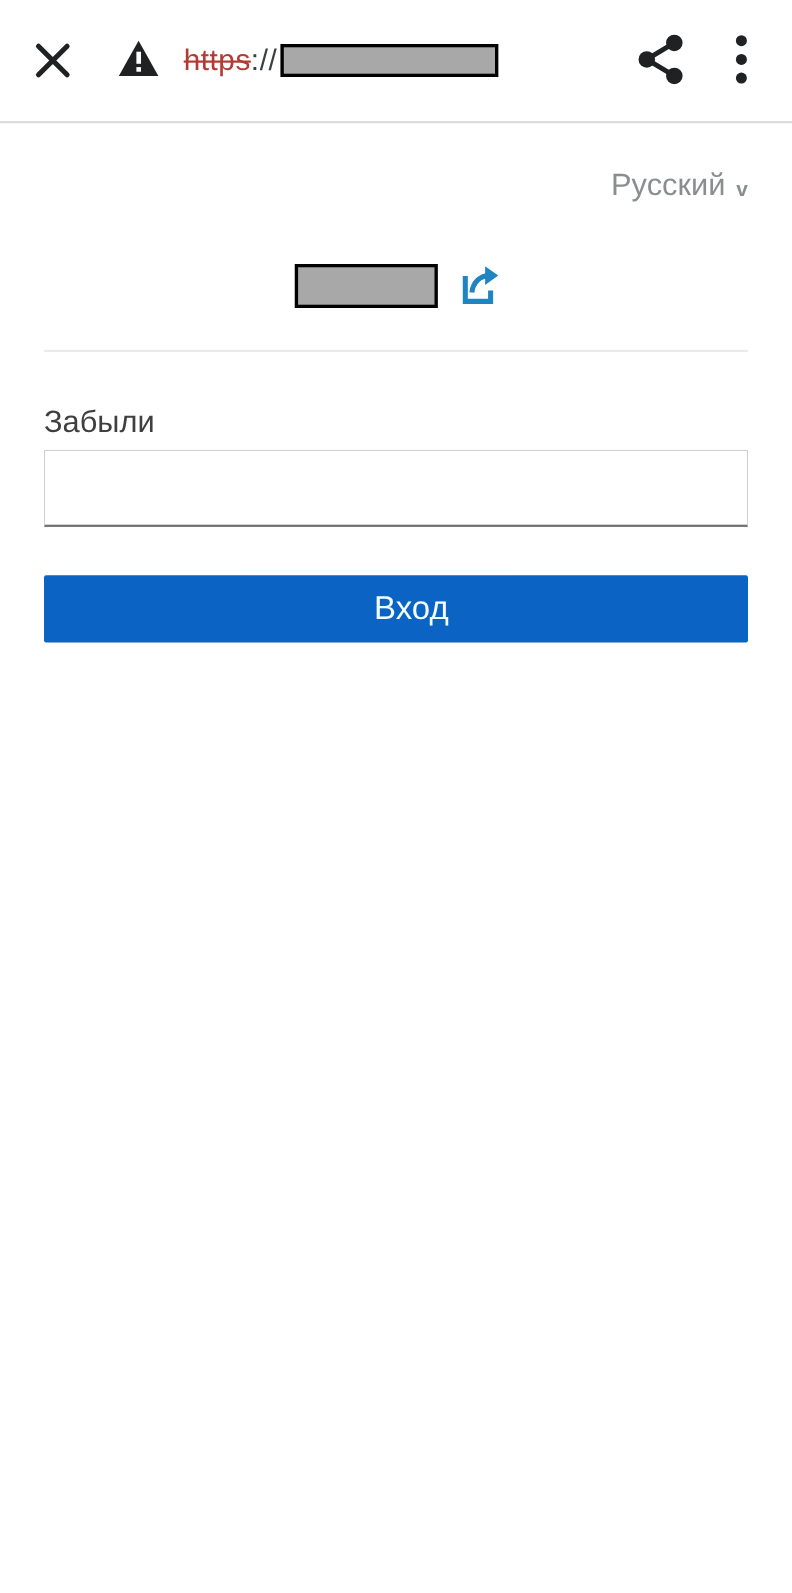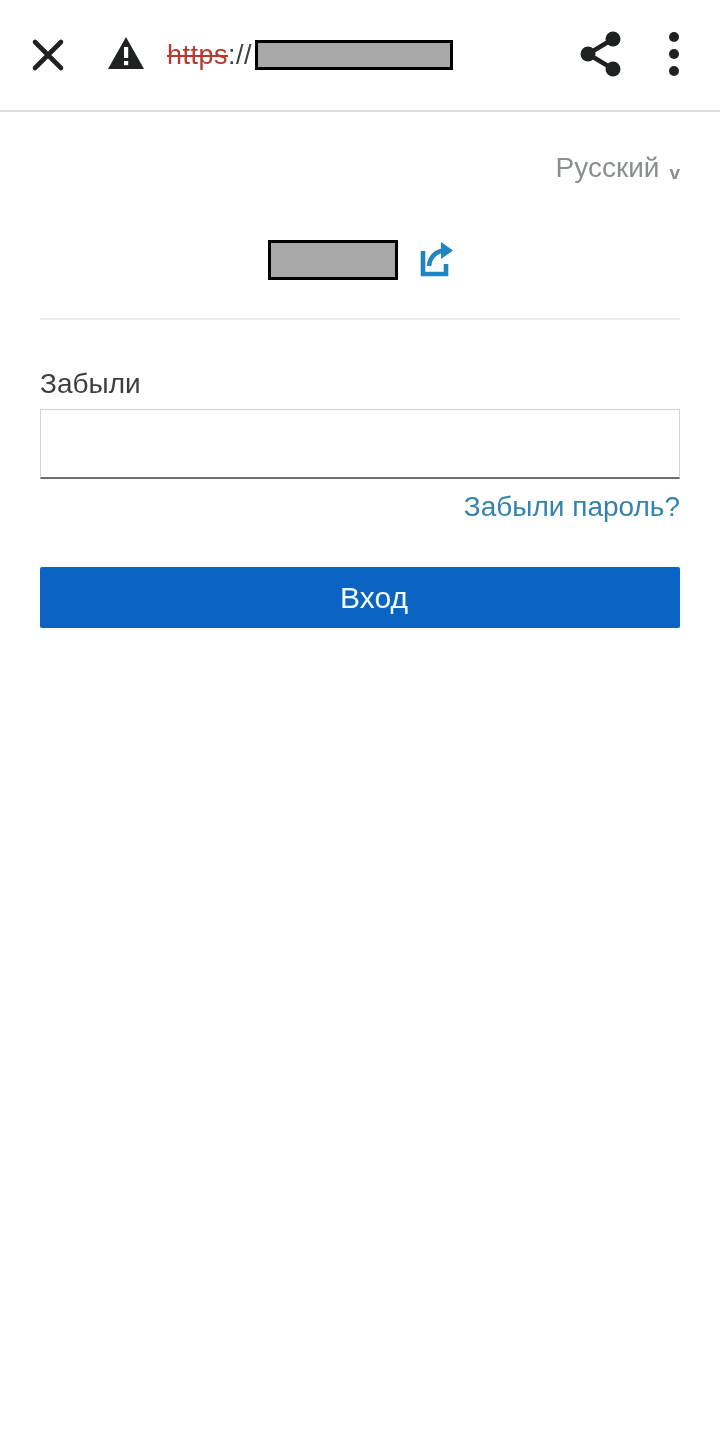--- a/index.html
+++ b/index.html
@@ -138,19 +138,16 @@
       </span>
     </button>
   </div>
 
   <hr class="divider">
 
   <div class="field-label">Забыли</div>
 
   <input type="password" class="pwd-input" value="" style="">
 
-  <div class="forgot-row">
-    <a class="forgot-link" href="#">Забыли пароль?</a>
-  </div>
 
   <button class="login-btn">Вход</button>
 
 </div>
 
 </body></html>

